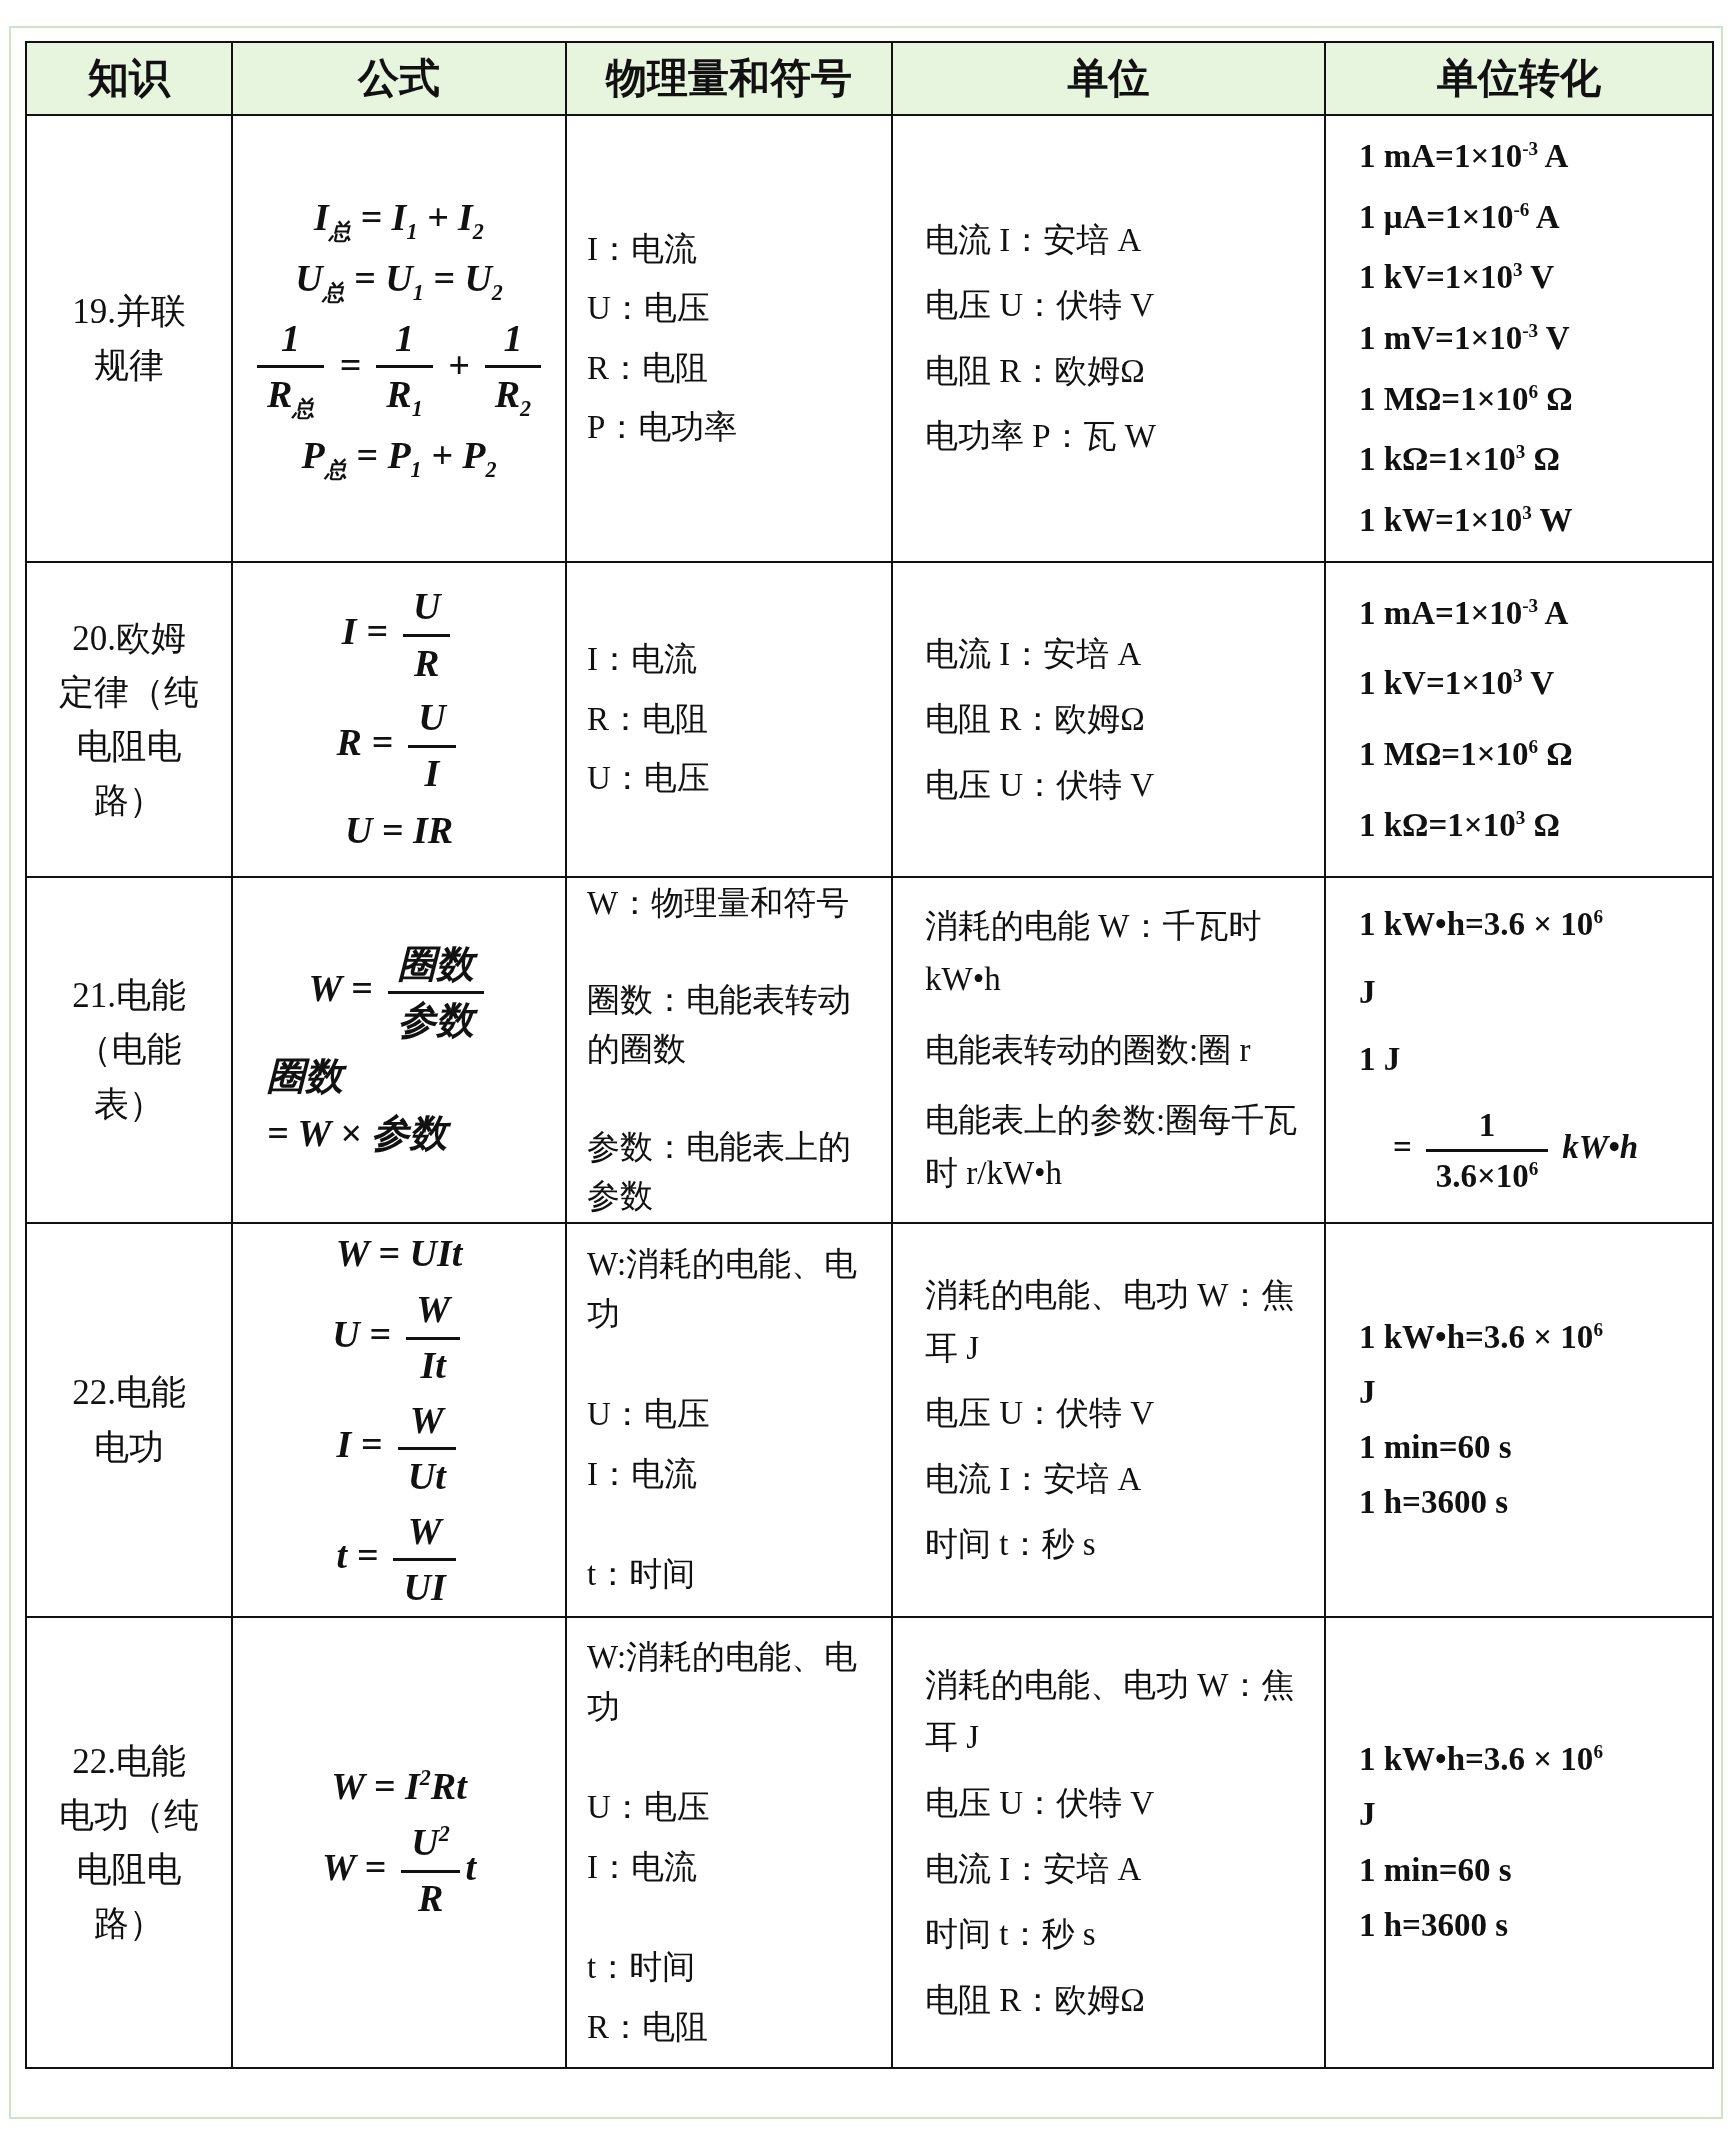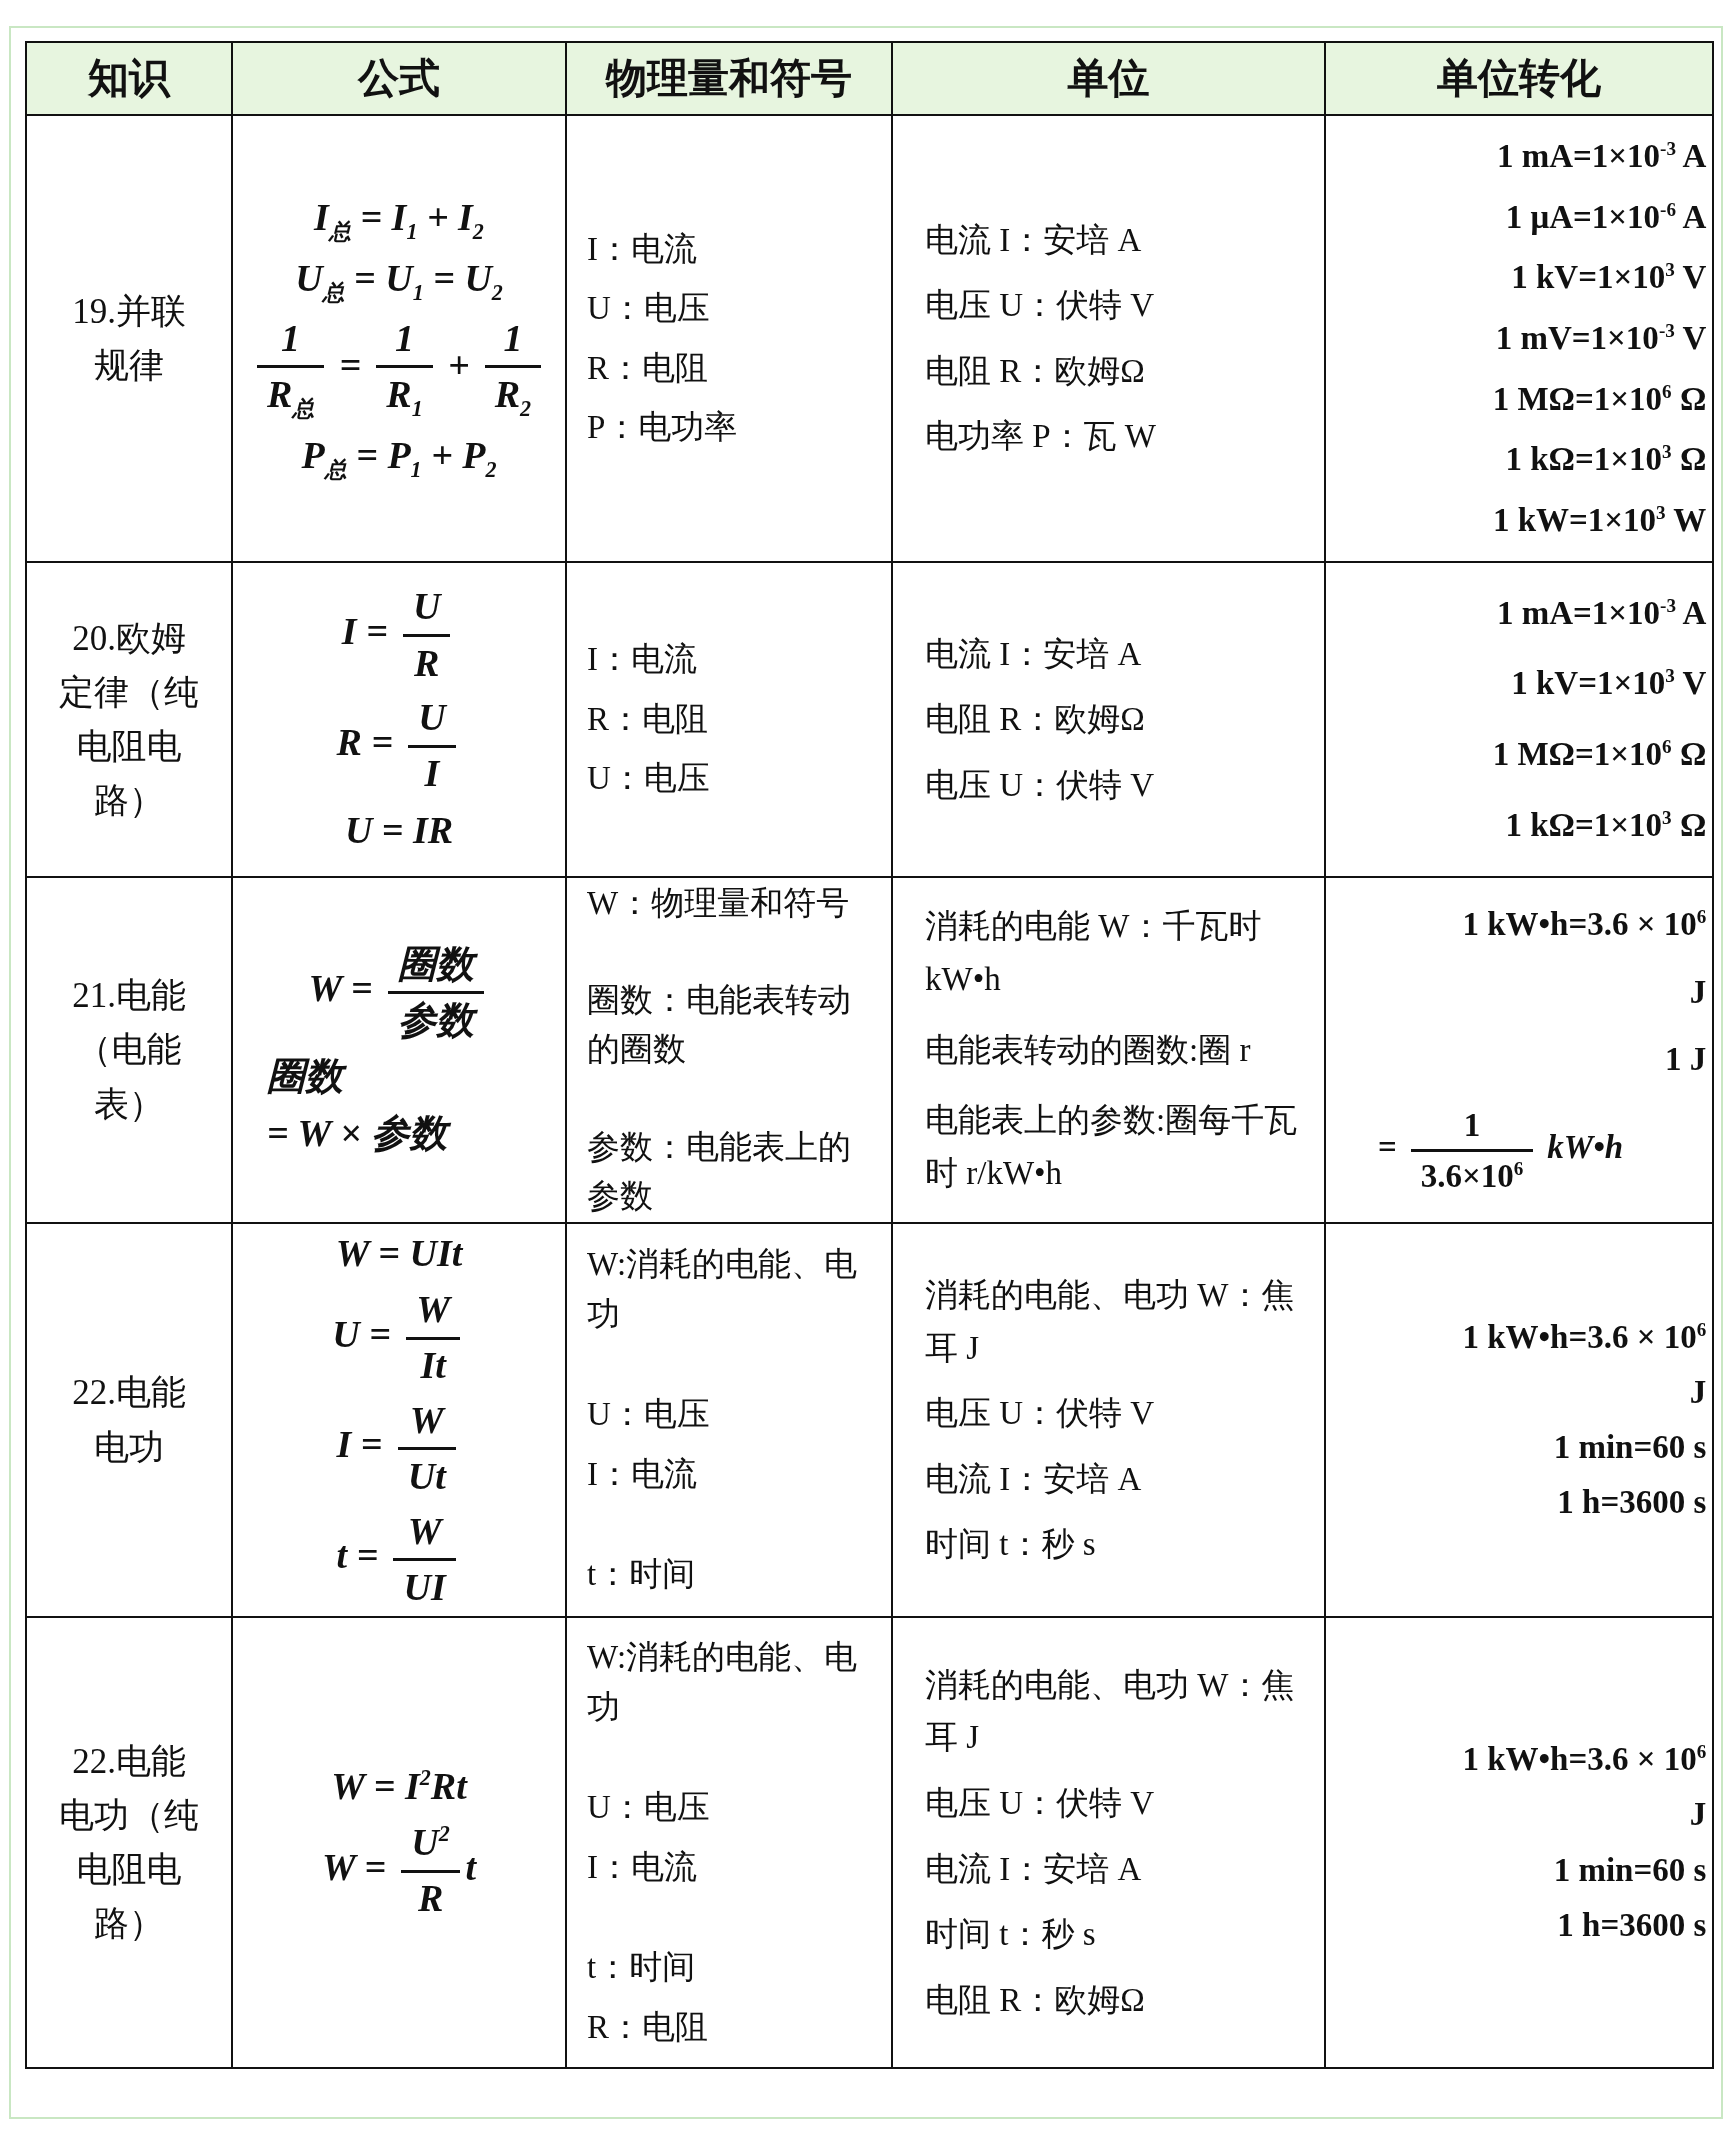--- a/index.html
+++ b/index.html
@@ -25,21 +25,21 @@
   .cell-formulas .line{font-size:38px;font-weight:bold;font-style:italic;line-height:1.25;white-space:nowrap;}
   .line.left{align-self:flex-start;margin-left:34px;}
 
   .cell-quantities .cellwrap{align-items:flex-start;padding-left:20px;padding-right:18px;gap:10px;}
   .cell-quantities .line{font-size:33px;line-height:1.5;text-align:left;}
 
   .cell-units .cellwrap{align-items:flex-start;padding-left:32px;padding-right:8.5px;gap:12.8px;}
   .cell-units .line{font-size:33px;line-height:1.6;text-align:left;}
   .r2 .cell-units-wrap{gap:18px;}
 
-  .cell-conv .cellwrap{align-items:flex-end;justify-content:space-evenly;padding-left:18px;padding-right:5.7px;}
+  .cell-conv .cellwrap{align-items:flex-start;justify-content:space-evenly;padding-left:33px;padding-right:5.7px;}
   .r3 .cell-conv .cellwrap,.r4 .cell-conv .cellwrap{justify-content:center;gap:14px;}
   .cell-conv .line{font-size:33px;font-weight:bold;line-height:1.25;white-space:nowrap;text-align:left;}
 
   .spacer{height:31px;}
   .line sub{font-size:0.58em;}
   .line sup{font-size:0.58em;}
   .frac{display:inline-flex;flex-direction:column;text-align:center;vertical-align:middle;margin:0 5.7px;line-height:1.1;}
   .frac .fn{border-bottom:3.5px solid #111;padding:1.4px 10px 5.7px;}
   .frac .fd{padding:5.7px 10px 1.4px;}
 </style>

